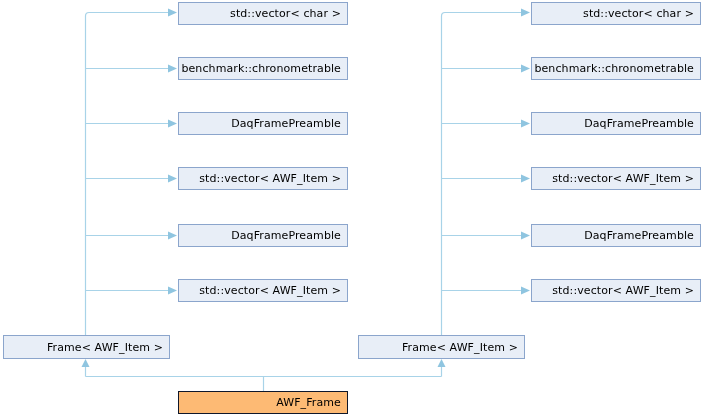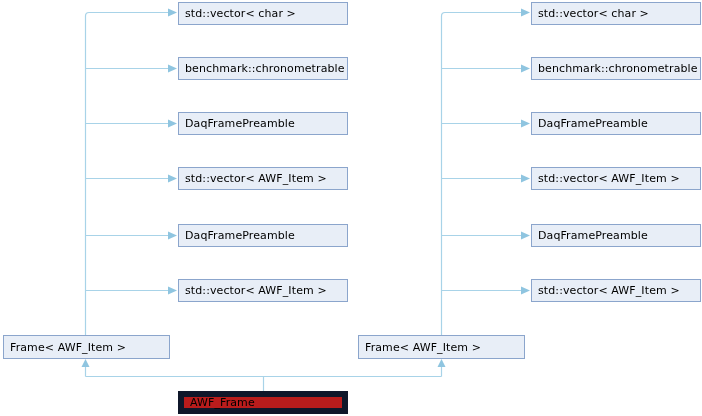--- a/index.html
+++ b/index.html
@@ -21,34 +21,35 @@
     top: 0;
     width: 702px;
     height: 416px;
     pointer-events: none;
   }
   .node {
     position: absolute;
     box-sizing: border-box;
     display: flex;
     align-items: center;
-    justify-content: flex-start;
+    justify-content: flex-end;
     font-size: 11px;
     line-height: 11px;
     color: #000000;
     white-space: nowrap;
     letter-spacing: 0.1px;
+    padding-left: 12px;
   }
   .node.usage {
     background: #e8eef7;
     border: 1px solid #8ba5cc;
   }
   .node.current {
-    background: #b91c1c;
-    border: 6px solid #0f172a;
+    background: #fdba74;
+    border: 1px solid #0f172a;
   }
   .node-label {
     display: block;
     padding: 0 6px;
   }
 </style>
 </head>
 <body>
 
 <div id="diagram">

